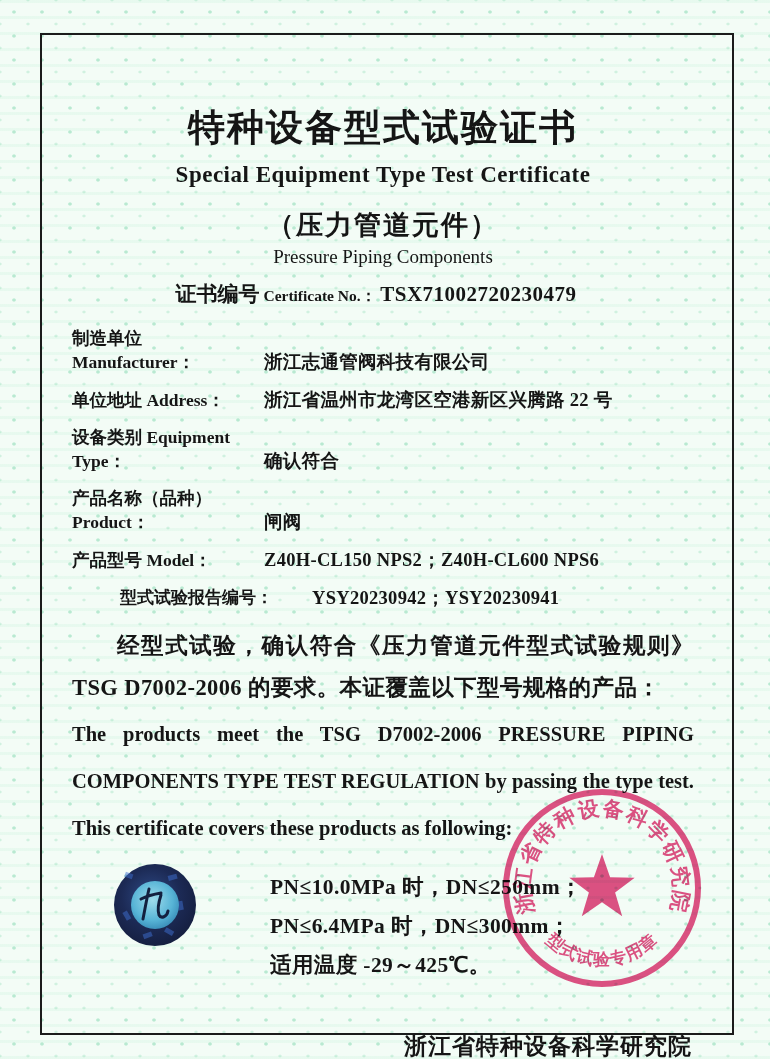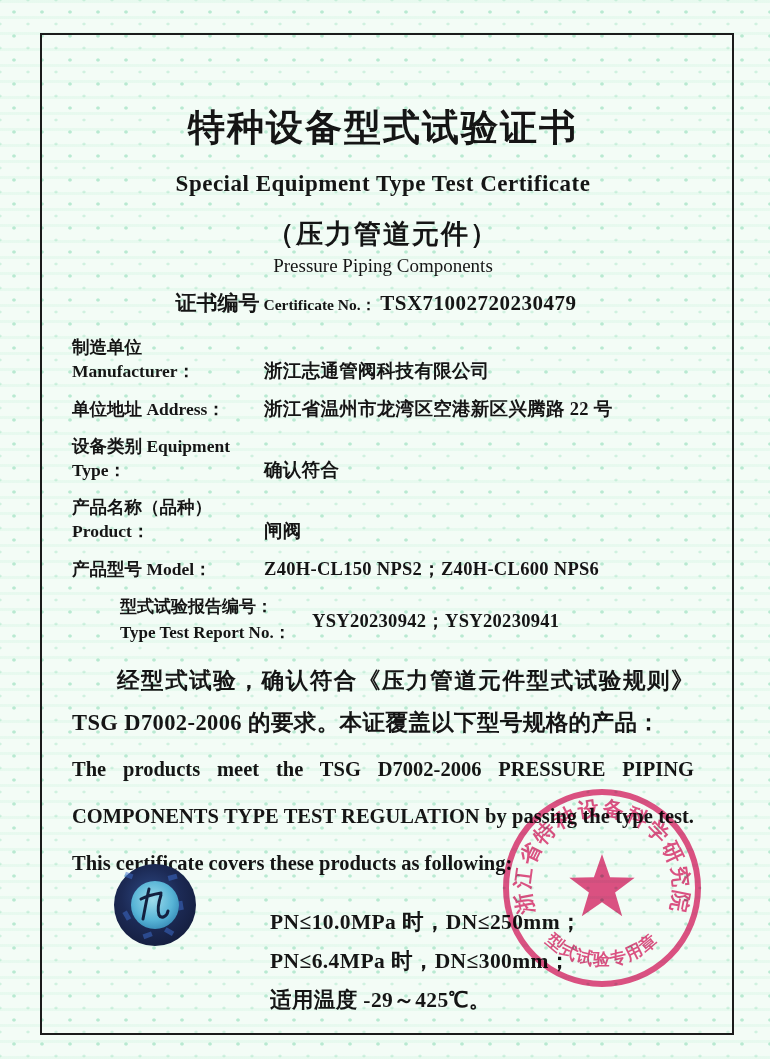--- a/index.html
+++ b/index.html
@@ -31,21 +31,21 @@
     left: 42px; top: 35px;
     width: 688px;
     padding: 0 36px 0 30px;
   }
 
   .header { text-align: center; padding-top: 71px; }
   .title-cn {
     font-size: 37px; font-weight: 900; letter-spacing: 2px; line-height: 1.18;
     font-family: "Liberation Serif", serif;
   }
-  .title-en { font-size: 23px; font-weight: 700; margin-top: 21px; letter-spacing: 0.5px; }
+  .title-en { font-size: 23px; font-weight: 700; margin-top: 12px; letter-spacing: 0.5px; }
   .subtitle-cn { font-size: 27px; font-weight: 900; margin-top: 19px; letter-spacing: 2px; }
   .subtitle-en { font-size: 19px; font-weight: 400; margin-top: 3px; }
 
   .cert-line { margin-top: 12px; text-align: center; padding-right: 14px; white-space: nowrap; }
   .cert-label-cn { font-size: 21px; font-weight: 900; }
   .cert-label-en { font-size: 15.5px; font-weight: 700; }
   .cert-value { font-size: 21px; font-weight: 700; letter-spacing: 0.5px; }
 
   .fields { margin-top: 18px; }
   .field-row { display: flex; align-items: flex-end; margin-bottom: 13px; }
@@ -118,21 +118,20 @@
         <div class="field-label">产品名称（品种）Product：</div>
         <div class="field-value">闸阀</div>
       </div>
       <div class="field-row">
         <div class="field-label">产品型号 Model：</div>
         <div class="field-value">Z40H-CL150 NPS2；Z40H-CL600 NPS6</div>
       </div>
       <div class="field-row stacked">
         <div class="field-label label-stack">
           <div>型式试验报告编号：</div>
-          <div>Type Test Report No.：</div>
         </div>
         <div class="field-value">YSY20230942；YSY20230941</div>
       </div>
     </div>
 
     <p class="para-cn">经型式试验，确认符合《压力管道元件型式试验规则》TSG D7002-2006 的要求。本证覆盖以下型号规格的产品：</p>
     <p class="para-en">The products meet the TSG D7002-2006 PRESSURE PIPING COMPONENTS TYPE TEST REGULATION by passing the type test. This certificate covers these products as following:</p>
 
     <div class="specs">
       <div>PN≤10.0MPa 时，DN≤250mm；</div>

